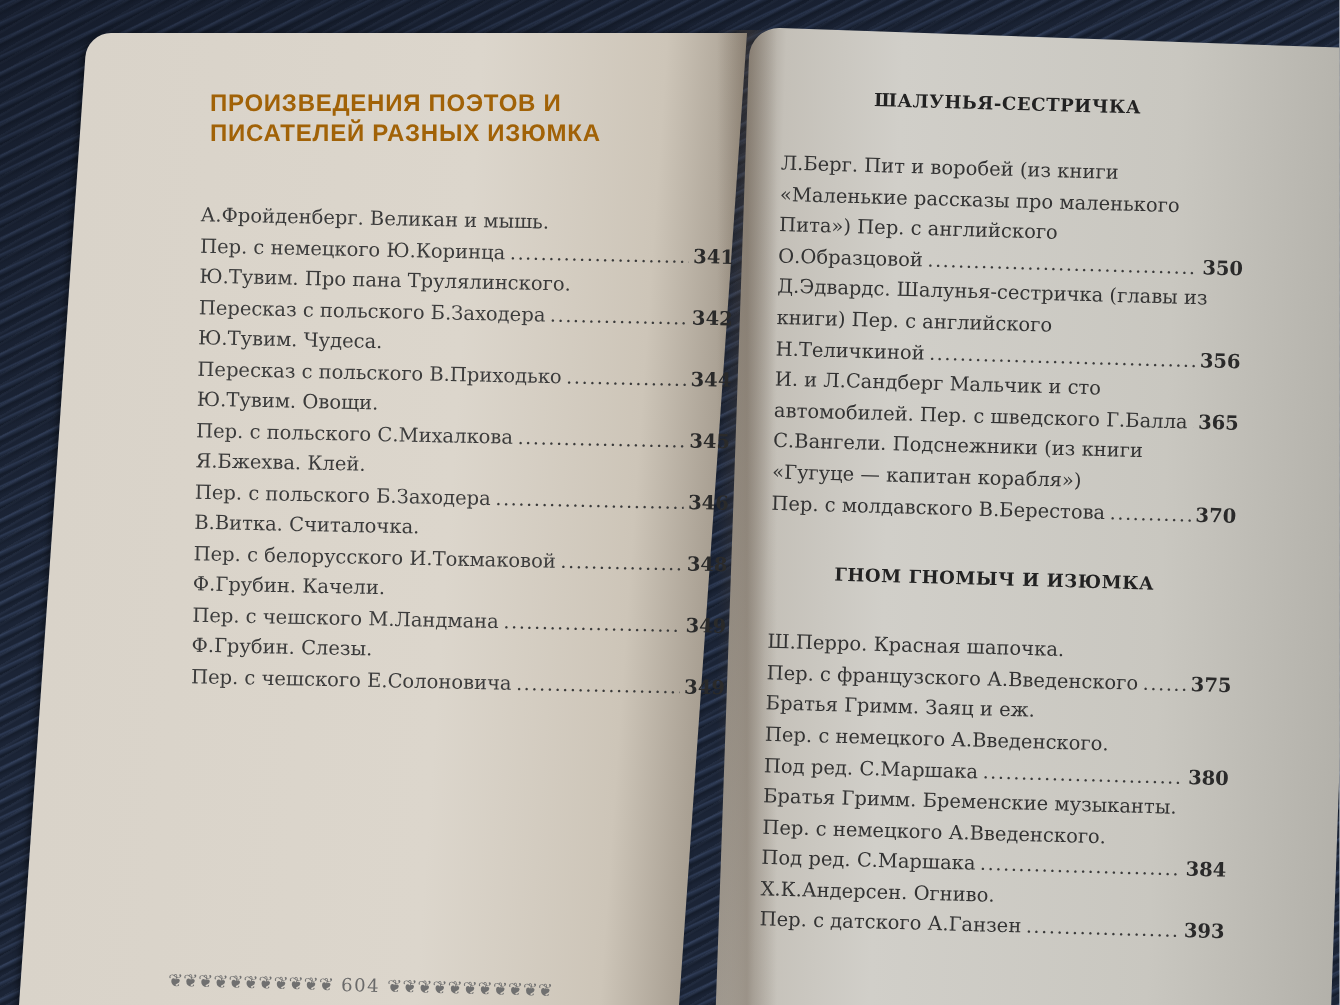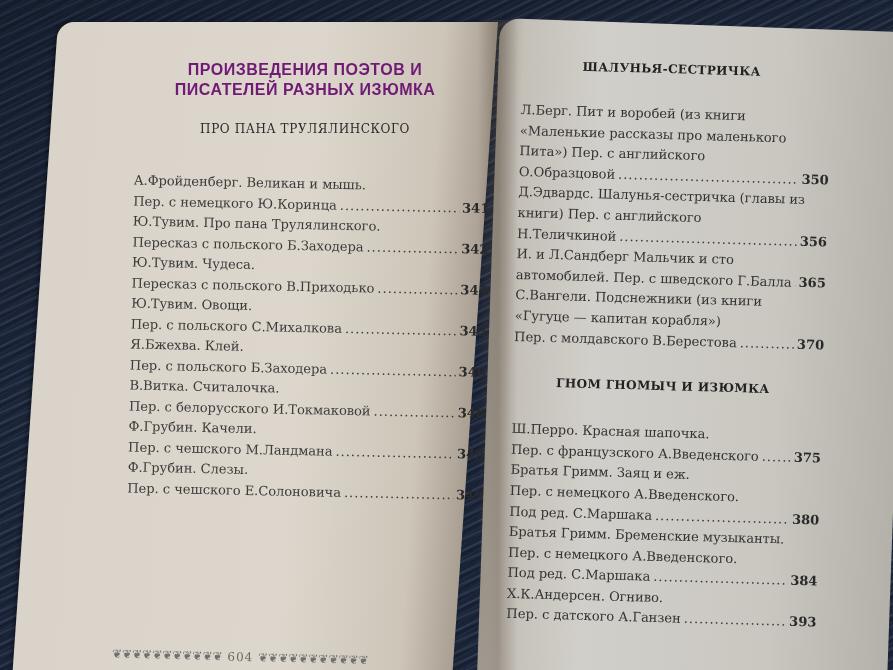--- a/index.html
+++ b/index.html
@@ -56,22 +56,21 @@
       position: absolute;
       left: 110px; top: 60px;
       width: 380px;
       color: #3a3a3a;
     }
     .section-title {
       font-family: "Liberation Sans", sans-serif;
       font-weight: bold;
       font-size: 16px;
       letter-spacing: 0.5px;
-      text-align: center;
-      color: #701a75;
+      color: #a16207;
       line-height: 20px;
       margin-left: 30px;
       width: 330px;
     }
     .subsection-title {
       font-family: "DejaVu Serif", serif;
       font-size: 12px;
       letter-spacing: 0.6px;
       text-align: center;
       color: #2b2b2b;
@@ -170,21 +169,20 @@
 <div class="book">
   <div class="page-left"></div>
   <div class="page-right"></div>
   <div class="spine-shadow"></div>
 
   <div class="content-left">
     <div class="section-title">
       <div>ПРОИЗВЕДЕНИЯ ПОЭТОВ И</div>
       <div>ПИСАТЕЛЕЙ РАЗНЫХ ИЗЮМКА</div>
     </div>
-    <div class="subsection-title">ПРО ПАНА ТРУЛЯЛИНСКОГО</div>
 
     <ul class="toc toc-left">
       <li class="toc-line author indent-1">
         <span class="text">А.Фройденберг. Великан и мышь.</span>
       </li>
       <li class="toc-line indent-1">
         <span class="text">Пер. с немецкого Ю.Коринца</span>
         <span class="dots"></span>
         <span class="page">341</span>
       </li>

